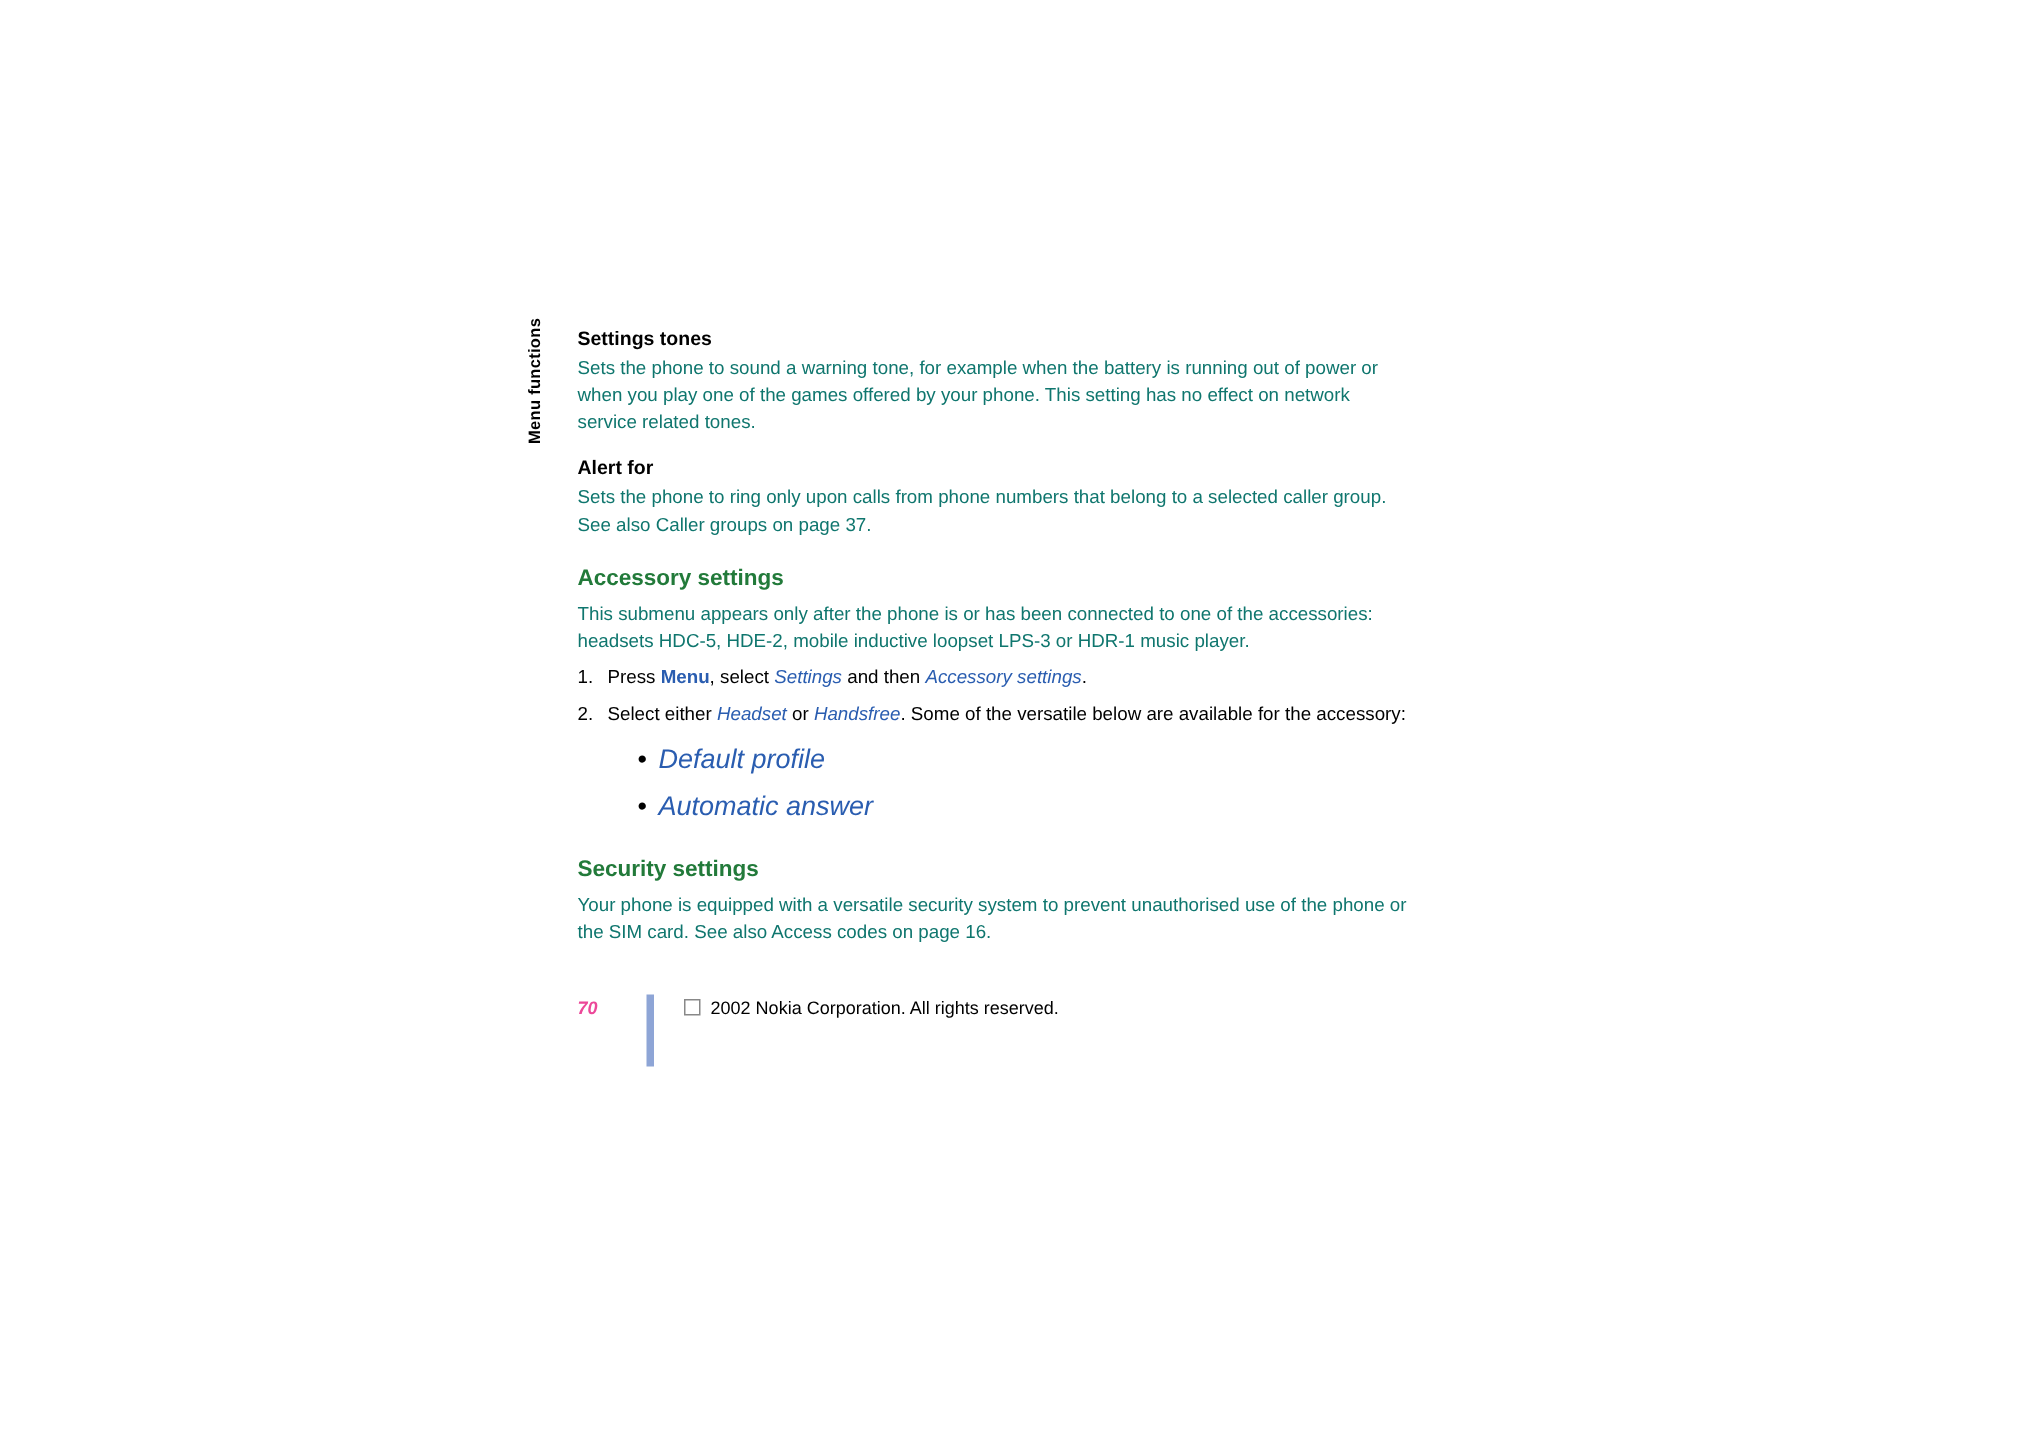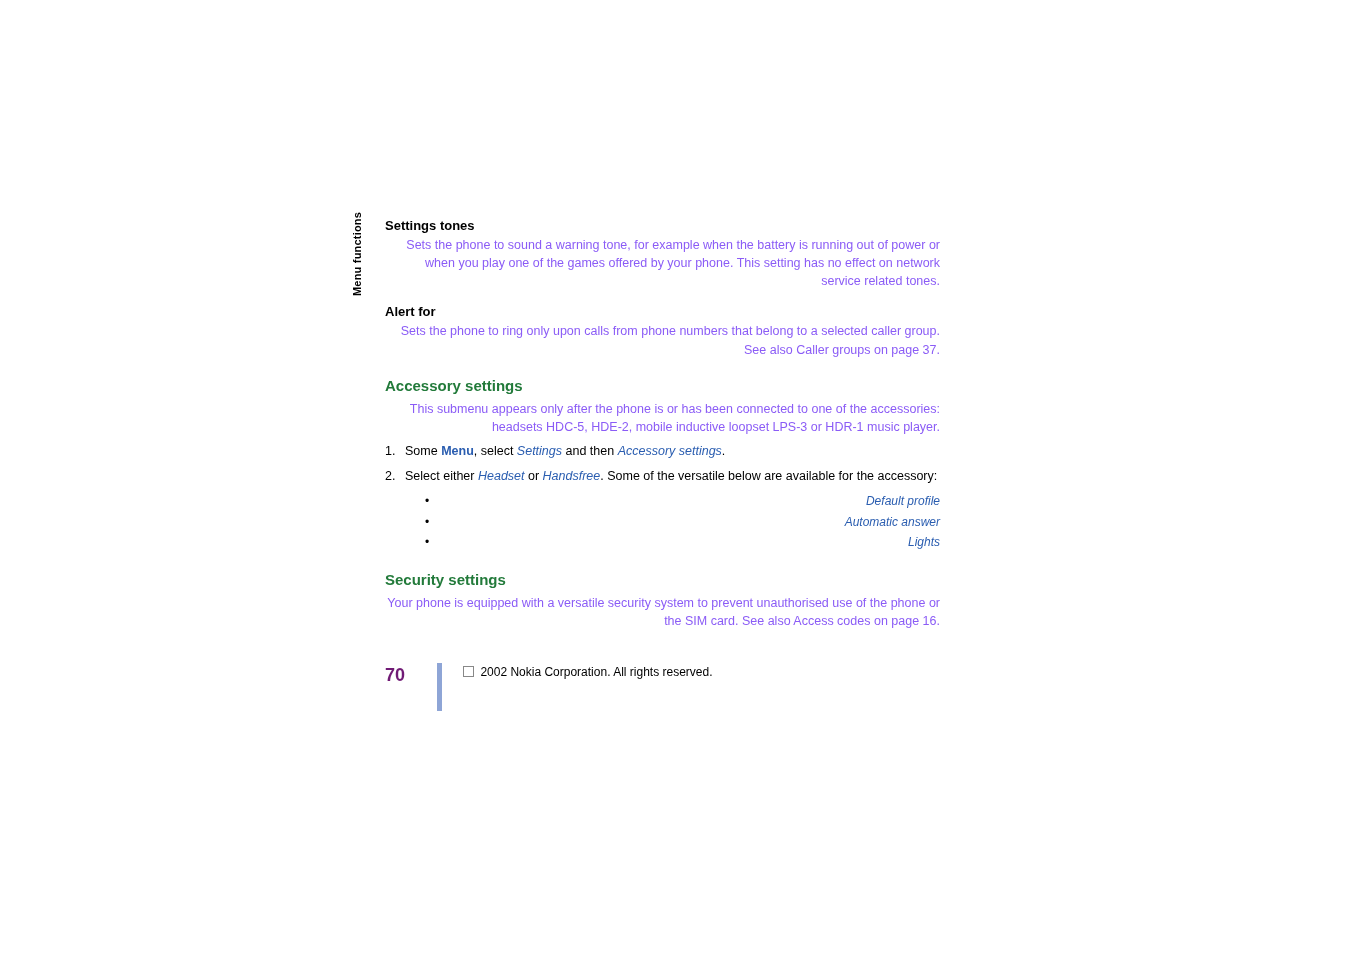--- a/index.html
+++ b/index.html
@@ -42,24 +42,23 @@
       width: 555px;
     }
     .section-title {
       font-size: 13px;
       font-weight: bold;
       color: #000;
       margin-bottom: 3px;
     }
     .body-text {
       font-size: 12.5px;
-      color: #8b5cf6;
+      color: #0f766e;
       line-height: 1.45;
       margin-bottom: 14px;
-      text-align: right;
     }
     .heading-green {
       font-size: 15px;
       font-weight: bold;
       color: #227a3a;
       margin-top: 18px;
       margin-bottom: 6px;
     }
     .ol-list {
       margin-left: 0;
@@ -84,44 +83,44 @@
     }
     .blue-italic {
       color: #2a5db0;
       font-style: italic;
     }
     .bullet-list {
       margin-top: 6px;
       margin-left: 40px;
     }
     .bullet-item {
-      font-size: 12px;
+      font-size: 18px;
       line-height: 1.7;
       position: relative;
       padding-left: 14px;
-      text-align: right;
     }
     .bullet-item::before {
       content: "•";
       position: absolute;
       left: 0;
       color: #000;
     }
     .footer {
       position: absolute;
       left: 385px;
       top: 665px;
       width: 555px;
     }
     .page-number {
-      font-size: 18px;
+      font-size: 12px;
       font-weight: bold;
-      color: #701a75;
+      color: #ec4899;
       display: inline-block;
       vertical-align: top;
+      font-style: italic;
     }
     .footer-bar {
       display: inline-block;
       width: 5px;
       height: 48px;
       background: #8ea5d6;
       margin-left: 28px;
       margin-right: 16px;
       vertical-align: top;
       position: relative;
@@ -158,32 +157,31 @@
 
     <div class="section-title">Alert for</div>
     <div class="body-text">Sets the phone to ring only upon calls from phone numbers that belong to a selected caller group. See also Caller groups on page 37.</div>
 
     <div class="heading-green">Accessory settings</div>
     <div class="body-text" style="margin-bottom:6px;">This submenu appears only after the phone is or has been connected to one of the accessories: headsets HDC-5, HDE-2, mobile inductive loopset LPS-3 or HDR-1 music player.</div>
 
     <div class="ol-list">
       <div class="ol-item">
         <span class="ol-num">1.</span>
-        <span>Some </span><span class="blue-bold">Menu</span><span>, select </span><span class="blue-italic">Settings</span><span> and then </span><span class="blue-italic">Accessory settings</span><span>.</span>
+        <span>Press </span><span class="blue-bold">Menu</span><span>, select </span><span class="blue-italic">Settings</span><span> and then </span><span class="blue-italic">Accessory settings</span><span>.</span>
       </div>
       <div class="ol-item">
         <span class="ol-num">2.</span>
         <span>Select either </span><span class="blue-italic">Headset</span><span> or </span><span class="blue-italic">Handsfree</span><span>. Some of the versatile below are available for the accessory:</span>
       </div>
     </div>
 
     <div class="bullet-list">
       <div class="bullet-item"><span class="blue-italic">Default profile</span></div>
       <div class="bullet-item"><span class="blue-italic">Automatic answer</span></div>
-      <div class="bullet-item"><span class="blue-italic">Lights</span></div>
     </div>
 
     <div class="heading-green">Security settings</div>
     <div class="body-text">Your phone is equipped with a versatile security system to prevent unauthorised use of the phone or the SIM card. See also Access codes on page 16.</div>
 
   </div>
 </div>
 
 <div class="footer">
   <span class="page-number">70</span>

